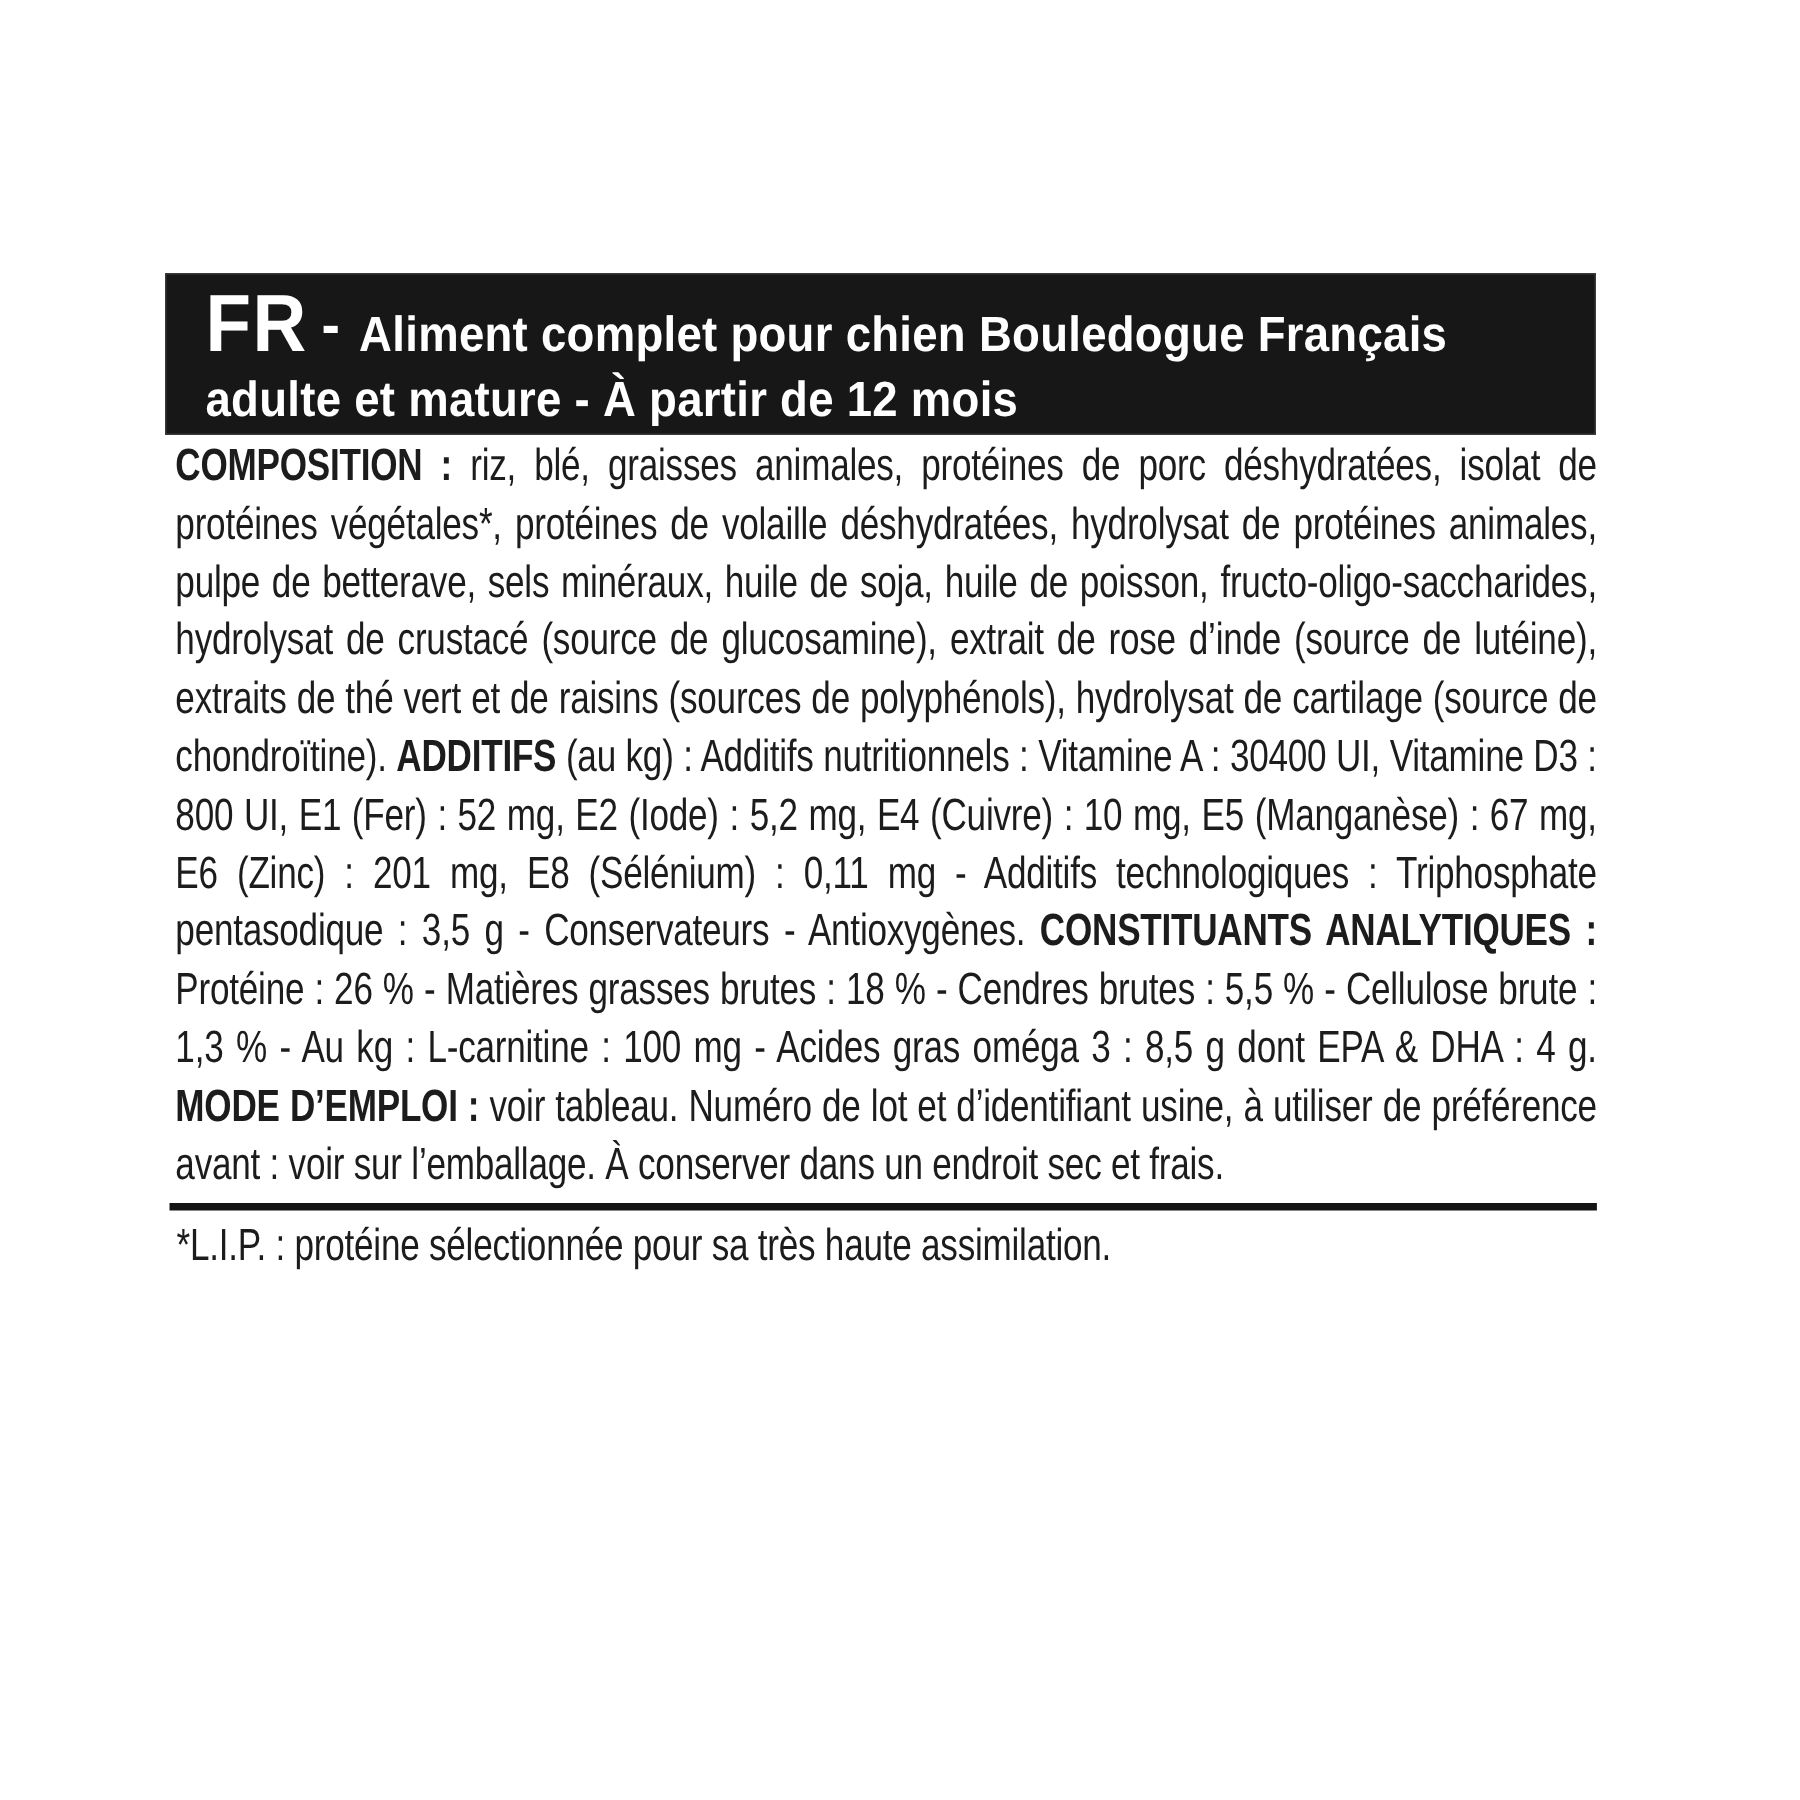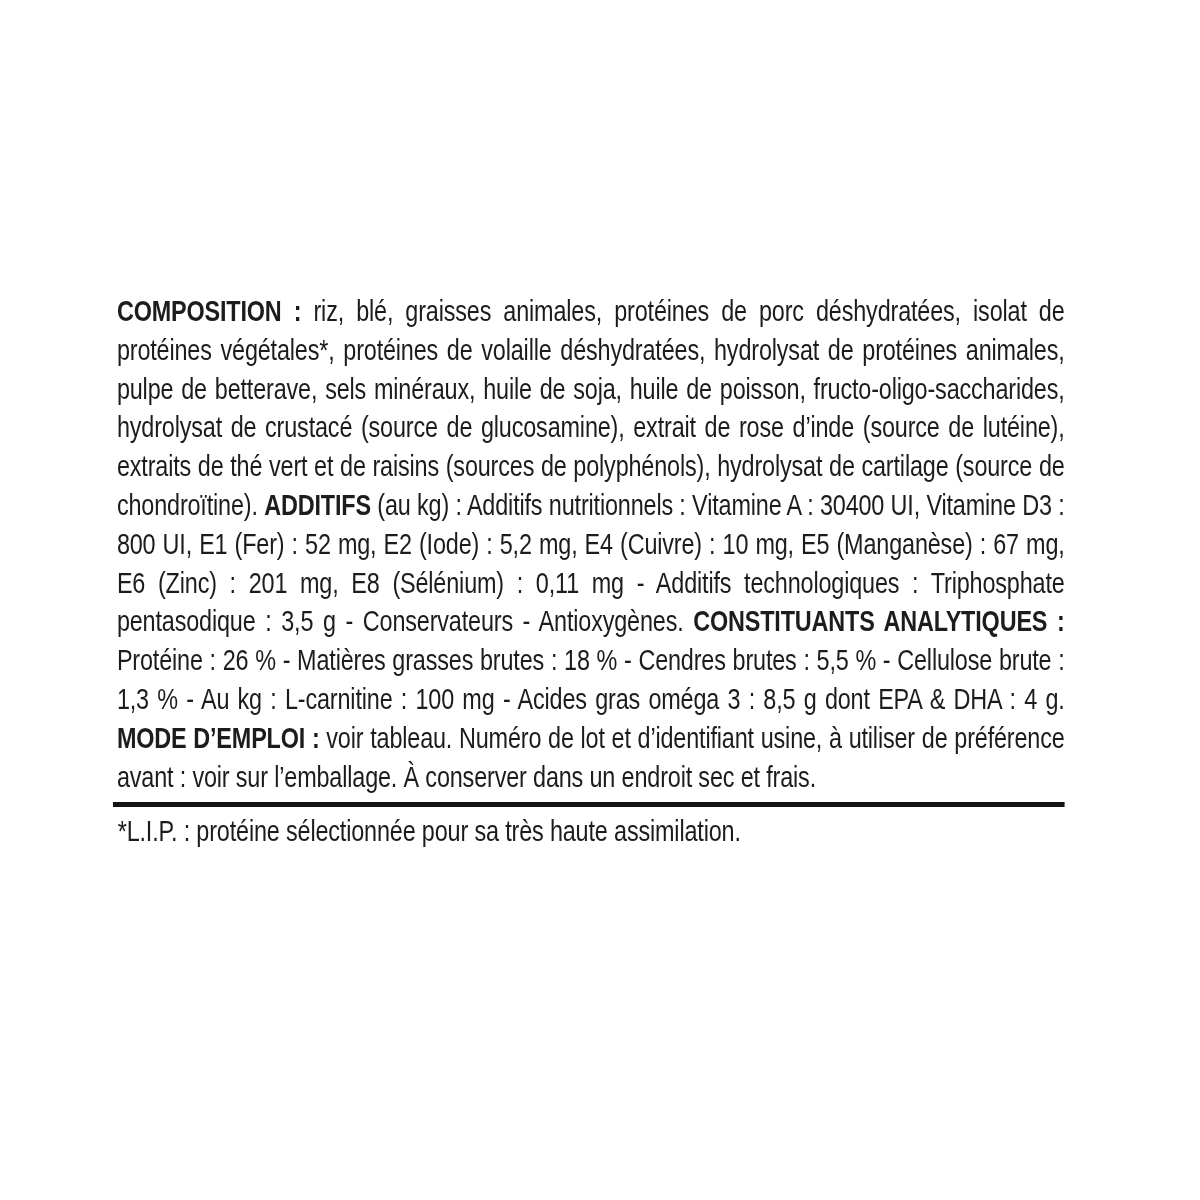--- a/index.html
+++ b/index.html
@@ -97,20 +97,28 @@
     line-height: 38px;
     letter-spacing: -0.2px;
     color: #1c1c1c;
   }
 </style>
 </head>
 <body>
 
 <div class="page">
 
+  <div class="hdr-bar">
+    <div class="hdr-inner">
+      <div class="hdr-line1">
+        <span class="hdr-lang">FR</span><span class="hdr-sep">-</span><span class="hdr-title">Aliment complet pour chien Bouledogue Français</span>
+      </div>
+      <div class="hdr-line2">adulte et mature - À partir de 12 mois</div>
+    </div>
+  </div>
 
   <div class="content">
     <div class="body-text"><span class="b">COMPOSITION : </span><span>riz, blé, graisses animales, protéines de porc déshydratées, isolat de protéines végétales*, protéines de volaille déshydratées, hydrolysat de protéines animales, pulpe de betterave, sels minéraux, huile de soja, huile de poisson, fructo-oligo-saccharides, hydrolysat de crustacé (source de glucosamine), extrait de rose d’inde (source de lutéine), extraits de thé vert et de raisins (sources de polyphénols), hydrolysat de cartilage (source de chondroïtine). </span><span class="b">ADDITIFS </span><span>(au kg) : Additifs nutritionnels : Vitamine A : 30400 UI, Vitamine D3 : 800 UI, E1 (Fer) : 52 mg, E2 (Iode) : 5,2 mg, E4 (Cuivre) : 10 mg, E5 (Manganèse) : 67 mg, E6 (Zinc) : 201 mg, E8 (Sélénium) : 0,11 mg - Additifs technologiques : Triphosphate pentasodique : 3,5 g - Conservateurs - Antioxygènes. </span><span class="b">CONSTITUANTS ANALYTIQUES : </span><span>Protéine : 26 % - Matières grasses brutes : 18 % - Cendres brutes : 5,5 % - Cellulose brute : 1,3 % - Au kg : L-carnitine : 100 mg - Acides gras oméga 3 : 8,5 g dont EPA &amp; DHA : 4 g. </span><span class="b">MODE D’EMPLOI : </span><span>voir tableau. Numéro de lot et d’identifiant usine, à utiliser de préférence avant : voir sur l’emballage. À conserver dans un endroit sec et frais.</span></div>
 
     <div class="rule"></div>
 
     <div class="footnote">*L.I.P. : protéine sélectionnée pour sa très haute assimilation.</div>
   </div>
 
 </div>

